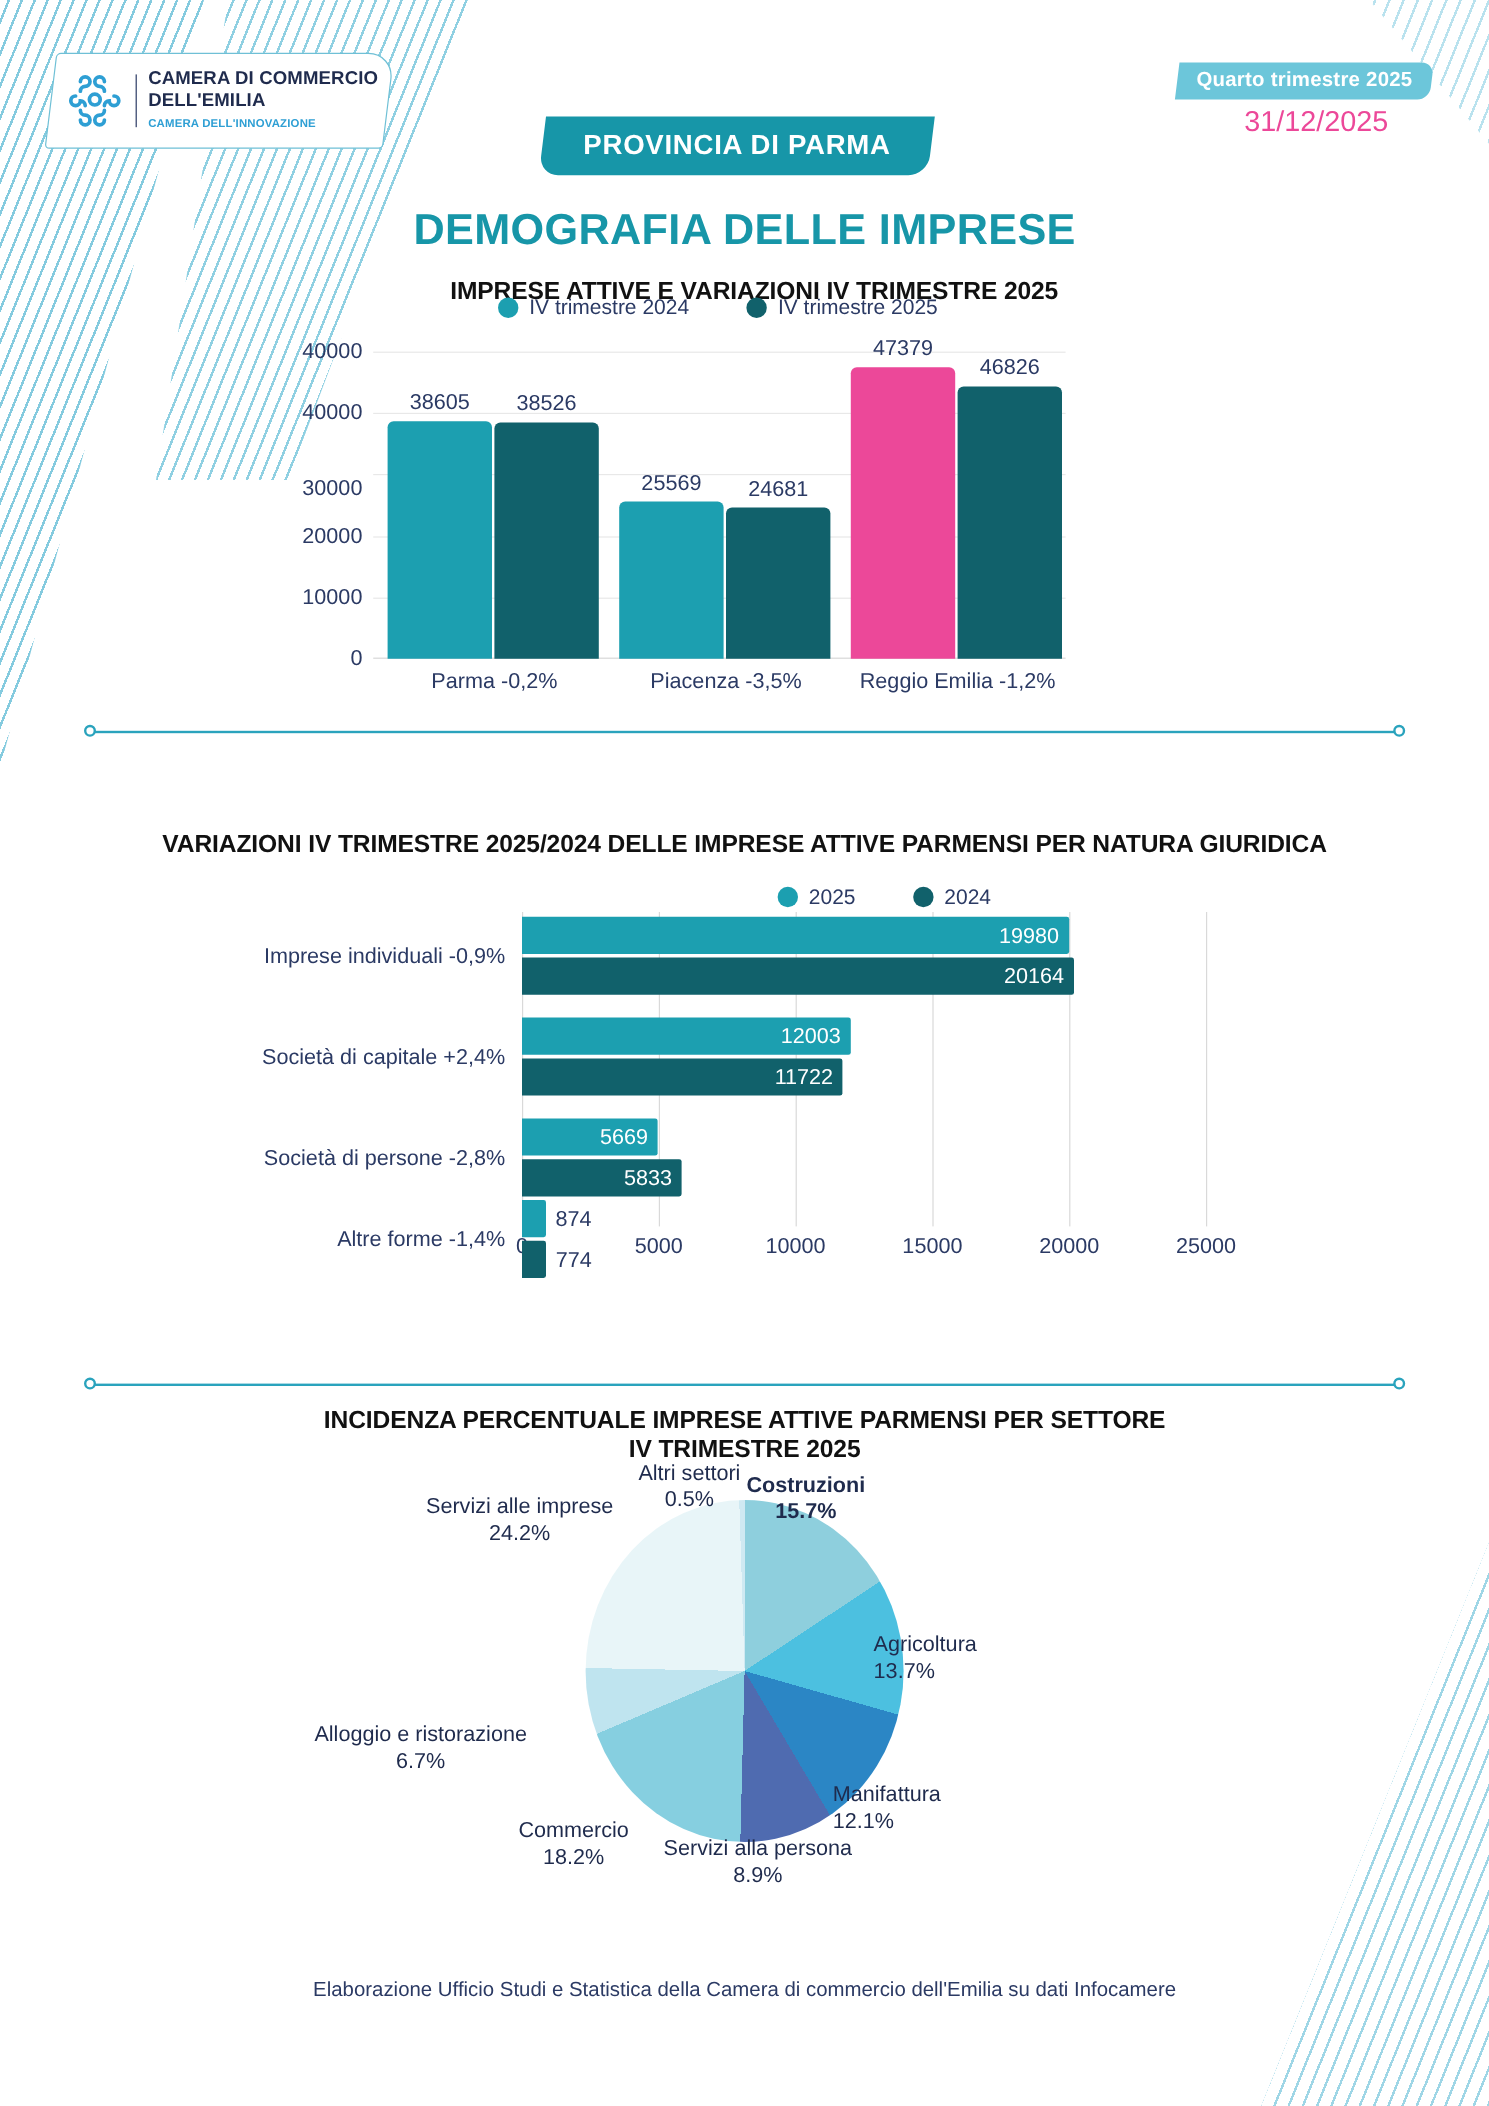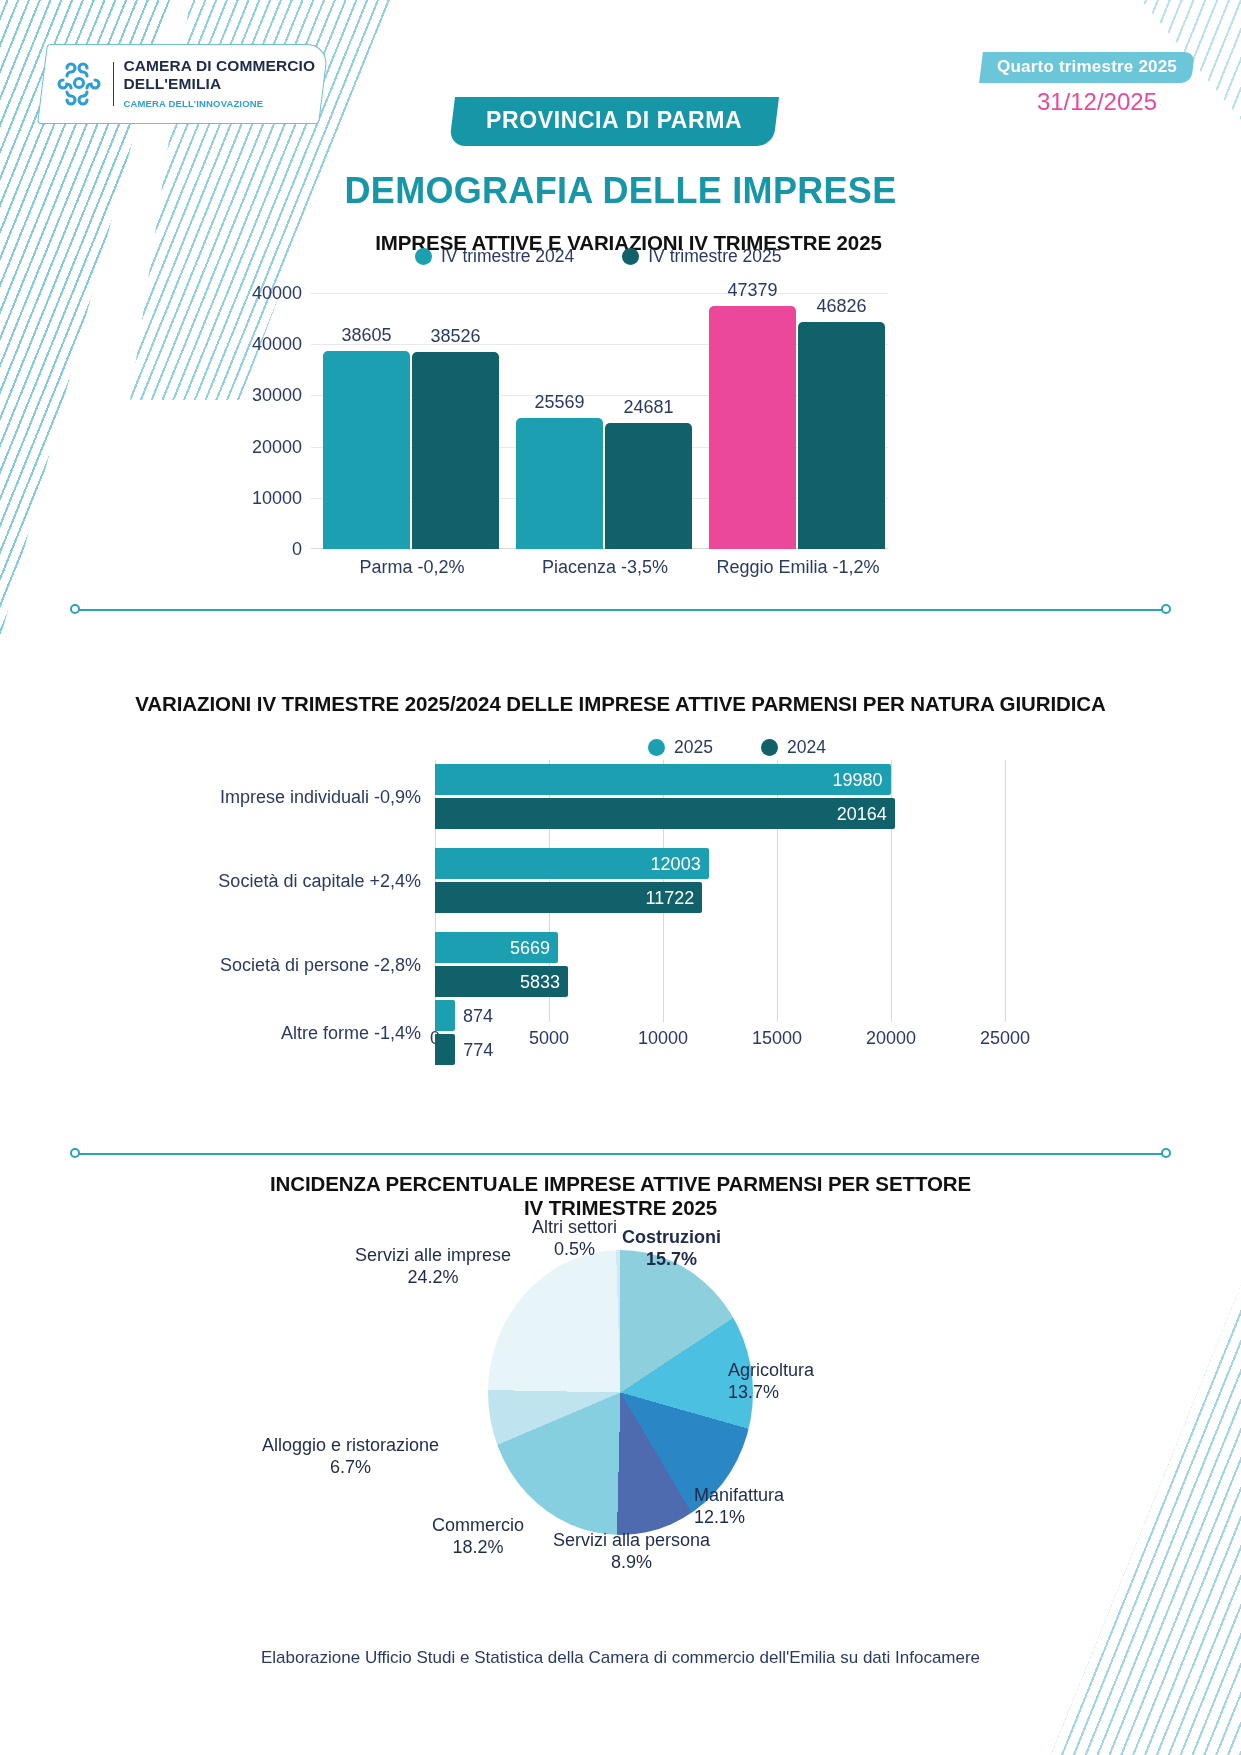--- a/index.html
+++ b/index.html
@@ -191,21 +191,21 @@
     </div>
   <div id="chart1">
     <div class="c1-plot" id="c1-plot">
       <div class="c1-axis"></div>
     <div class="c1-ylab" style="top: 256px;">0</div>
         <div class="c1-grid" style="top: 204.8px;"></div>
         <div class="c1-ylab" style="top: 204.8px;">10000</div>
         <div class="c1-grid" style="top: 153.6px;"></div>
         <div class="c1-ylab" style="top: 153.6px;">20000</div>
         <div class="c1-grid" style="top: 102.4px;"></div>
-        <div class="c1-ylab" style="top: 102px;">30000</div>
+        <div class="c1-ylab" style="top: 114px;">30000</div>
         <div class="c1-grid" style="top: 51.2px;"></div>
         <div class="c1-ylab" style="top: 51.2px;">40000</div>
         <div class="c1-grid" style="top: 0px;"></div>
         <div class="c1-ylab" style="top: 0px;">40000</div>
         <div class="c1-group" style="left: 12px; width: 178px;">
           <div class="c1-bar" style="height: 197.658px; background: rgb(28, 159, 176);">
             <div class="c1-val">38605</div>
           </div>
           <div class="c1-bar" style="height: 197.253px; background: rgb(17, 97, 107);">
             <div class="c1-val">38526</div>
@@ -279,21 +279,21 @@
           <div class="c2-bar" style="background: rgb(28, 159, 176);">
             <div class="c2-val">12003</div>
           </div>
         </div>
         <div class="c2-row" style="top: 122px; height: 31px; width: 267.262px;">
           <div class="c2-bar" style="background: rgb(17, 97, 107);">
             <div class="c2-val">11722</div>
           </div>
         </div>
         <div class="c2-cat" style="top: 120.5px;">Società di capitale +2,4%</div>
-        <div class="c2-row" style="top: 172px; height: 31px; width: 123px;">
+        <div class="c2-row" style="top: 172px; height: 31px; width: 113px;">
           <div class="c2-bar" style="background: rgb(28, 159, 176);">
             <div class="c2-val">5669</div>
           </div>
         </div>
         <div class="c2-row" style="top: 206px; height: 31px; width: 132.992px;">
           <div class="c2-bar" style="background: rgb(17, 97, 107);">
             <div class="c2-val">5833</div>
           </div>
         </div>
         <div class="c2-cat" style="top: 204.5px;">Società di persone -2,8%</div>

